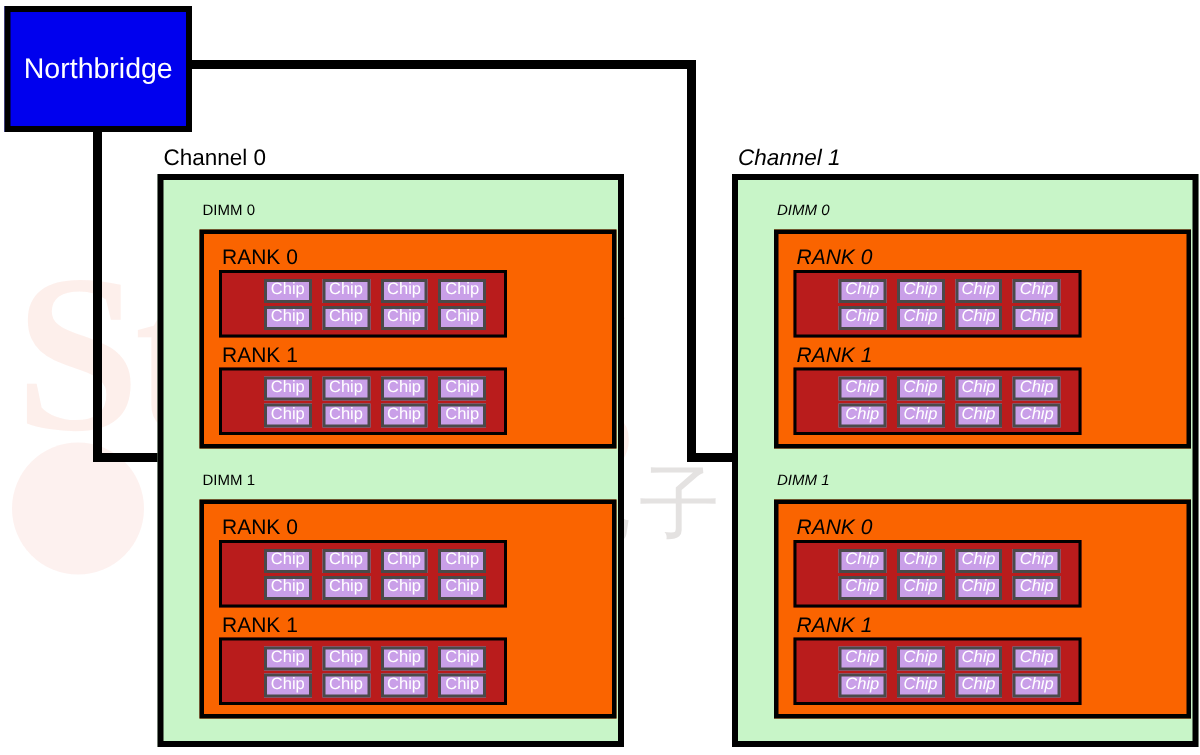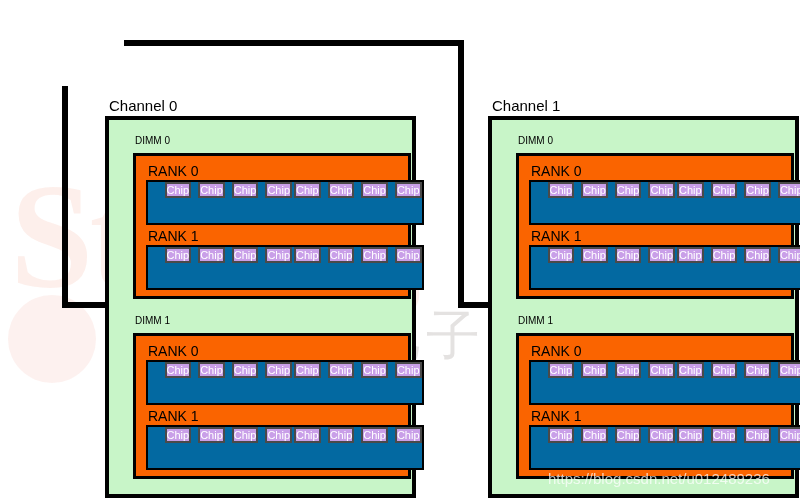--- a/index.html
+++ b/index.html
@@ -155,27 +155,27 @@
     left: 2px;
     font-size: 14px;
     color: #000000;
     line-height: 1;
     white-space: nowrap;
   }
   .rank-box {
     position: absolute;
     top: 16px;
     left: 0;
-    width: 278px;
+    width: 192px;
     height: 45px;
-    background: #0369a1;
+    background: #b91c1c;
     border: 2px solid #000000;
     box-sizing: border-box;
     display: flex;
-    flex-direction: row;
+    flex-direction: column;
     justify-content: center;
     padding-left: 28px;
     padding-right: 12px;
     gap: 2px;
   }
   .chip-row {
     display: flex;
     gap: 7px;
   }
   .chip {
@@ -205,20 +205,23 @@
     <div class="wm-cjk">量产派电子</div>
   </div>
 
   <div class="wire" style="left:62px; top:86px; width:6px; height:222px;"></div>
   <div class="wire" style="left:62px; top:302px; width:48px; height:6px;"></div>
 
   <div class="wire" style="left:124px; top:40px; width:340px; height:6px;"></div>
   <div class="wire" style="left:458px; top:40px; width:6px; height:268px;"></div>
   <div class="wire" style="left:458px; top:302px; width:36px; height:6px;"></div>
 
+  <div class="northbridge">
+    <span class="northbridge-label">Northbridge</span>
+  </div>
 
   <div class="channel-group" style="left:105px; top:98px; width:311px; height:400px;">
     <div class="channel-title">Channel 0</div>
     <div class="channel-box">
 
       <div class="dimm-group" style="top:16px;">
         <div class="dimm-title">DIMM 0</div>
         <div class="dimm-box">
           <div class="rank-group" style="top:8px;">
             <div class="rank-title">RANK 0</div>
@@ -357,21 +360,21 @@
                   </div>
               </div>
             </div>
           </div>
         </div>
       </div>
 
     </div>
   </div>
 
-  <div class="channel-group" style="left:488px; top:98px; width:311px; height:400px;">
+  <div class="channel-group" style="left:488px; top:98px; width:311px; height:400px;font-style:italic;">
     <div class="channel-title">Channel 1</div>
     <div class="channel-box">
 
       <div class="dimm-group" style="top:16px;">
         <div class="dimm-title">DIMM 0</div>
         <div class="dimm-box">
           <div class="rank-group" style="top:8px;">
             <div class="rank-title">RANK 0</div>
             <div class="rank-box">
               <div class="chip-row">
@@ -508,15 +511,14 @@
                   </div>
               </div>
             </div>
           </div>
         </div>
       </div>
 
     </div>
   </div>
 
-  <div class="wm-url">https://blog.csdn.net/u012489236</div>
 
 </div>
 
 </body></html>

